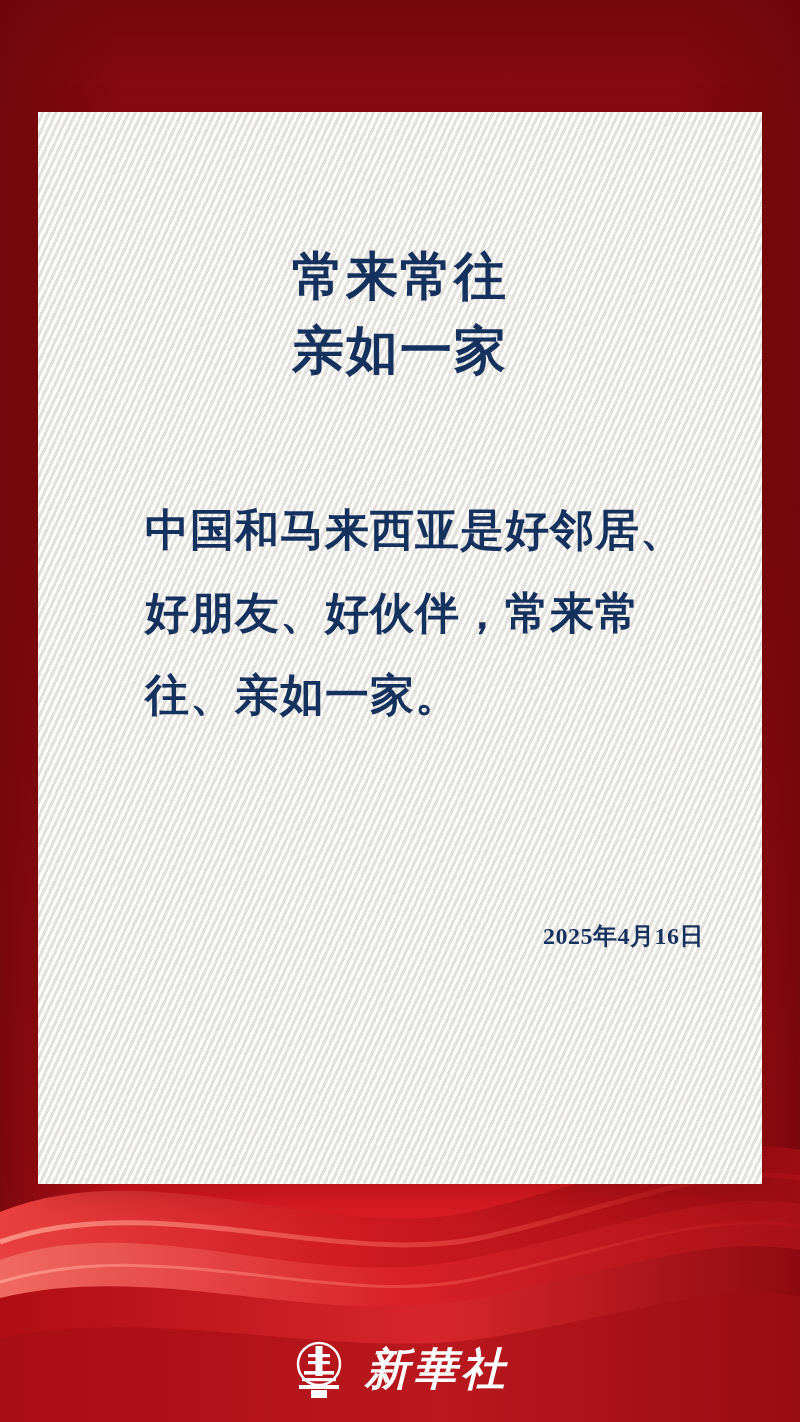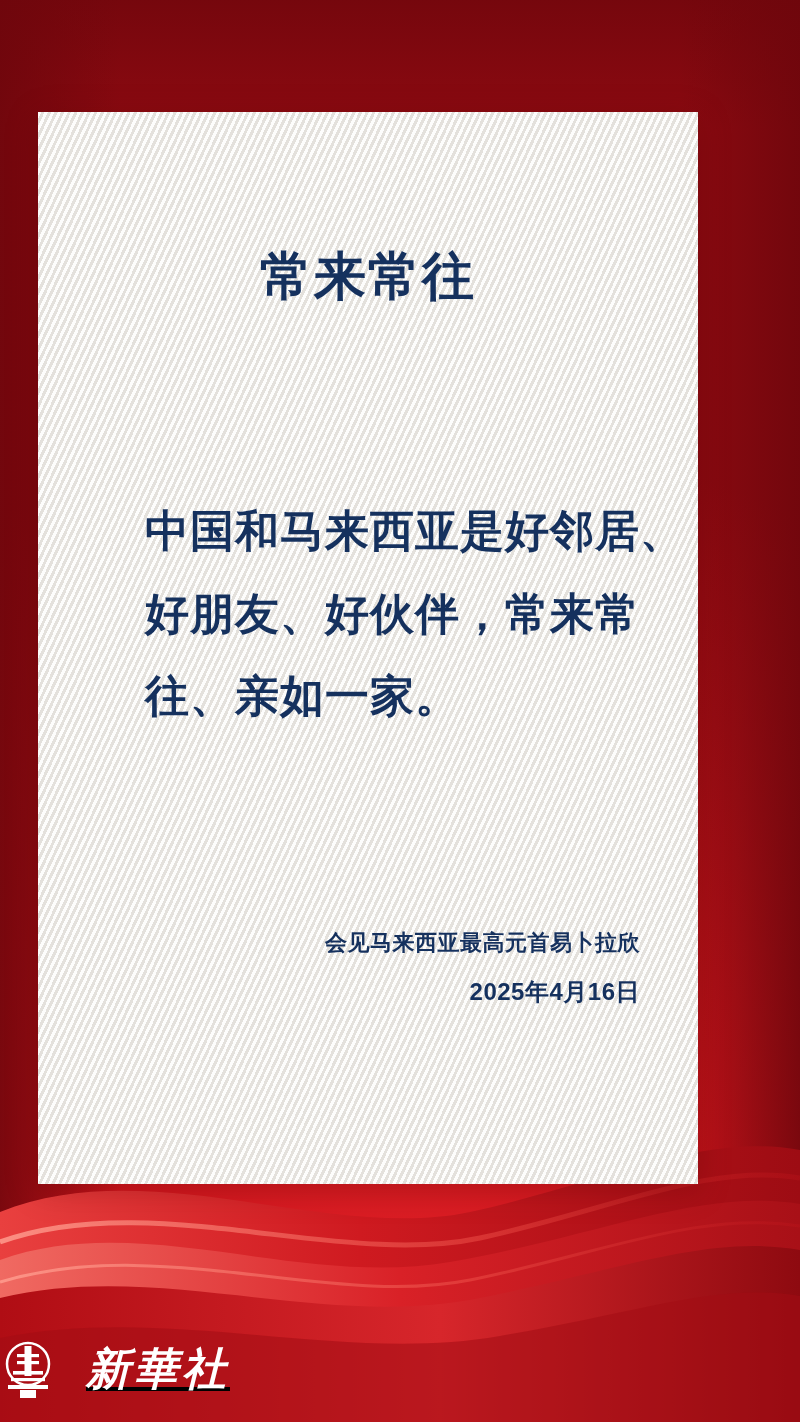--- a/index.html
+++ b/index.html
@@ -48,30 +48,31 @@
     bottom: 0;
     width: 800px;
     height: 330px;
   }
 
   
   .card {
     position: absolute;
     left: 38px;
     top: 112px;
-    width: 660px;
+    width: 724px;
     height: 1072px;
     background: #f3f1ee;
     background-image:
       repeating-linear-gradient(115deg,
         rgba(255,255,255,.85) 0px,
         rgba(255,255,255,.85) 3px,
         rgba(225,222,217,.85) 3px,
         rgba(225,222,217,.85) 6px);
     box-shadow: 0 6px 30px rgba(80,0,4,.28);
+    font-family: Liberation Serif, serif;
   }
 
   .headline {
     position: absolute;
     top: 128px;
     left: 0;
     width: 100%;
     text-align: center;
     color: #15315e;
     font-size: 52px;
@@ -121,23 +122,22 @@
   }
 
   
   .logo-row {
     position: absolute;
     left: 0;
     bottom: 22px;
     width: 100%;
     display: flex;
     align-items: center;
-    justify-content: flex-start;
-    gap: 30px;
-    text-decoration: underline;
+    justify-content: center;
+    gap: 18px;
   }
   .logo-mark {
     width: 56px;
     height: 62px;
     flex: 0 0 auto;
   }
   .logo-text {
     color: #ffffff;
     font-family: "Liberation Serif", serif;
     font-size: 44px;
@@ -183,26 +183,26 @@
   <path d="M0,206 C160,168 320,238 480,206 C620,178 710,142 800,158 L800,330 L0,330 Z" fill="url(#w3)"></path>
   <path d="M0,150 C150,96 340,176 480,146 C610,118 710,70 800,86" fill="none" stroke="url(#w4)" stroke-width="5"></path>
   <path d="M0,190 C160,142 330,216 470,188 C600,162 700,118 800,134" fill="none" stroke="url(#w4)" stroke-width="3"></path>
   <path d="M0,246 C170,212 340,272 500,244 C640,220 720,190 800,204 L800,330 L0,330 Z" fill="#a30d14" opacity=".55"></path>
 </svg>
 
 <div class="card">
 
   <div class="headline">
     <div>常来常往</div>
+    <div>亲如一家</div>
   </div>
 
   <div class="quote">中国和马来西亚是好邻居、好朋友、好伙伴，常来常往、亲如一家。</div>
 
   <div class="attrib-block">
-    <div class="attrib-event">会见马来西亚最高元首易卜拉欣</div>
     <div class="attrib-date">2025年4月16日</div>
   </div>
 
 </div>
 
 <div class="logo-row">
   <svg class="logo-mark" viewBox="0 0 56 62">
     <circle cx="28" cy="26" r="21" fill="none" stroke="#ffffff" stroke-width="2.5"></circle>
     <rect x="24.5" y="8" width="7" height="30" fill="#ffffff"></rect>
     <rect x="17" y="16" width="22" height="3.2" fill="#ffffff"></rect>

